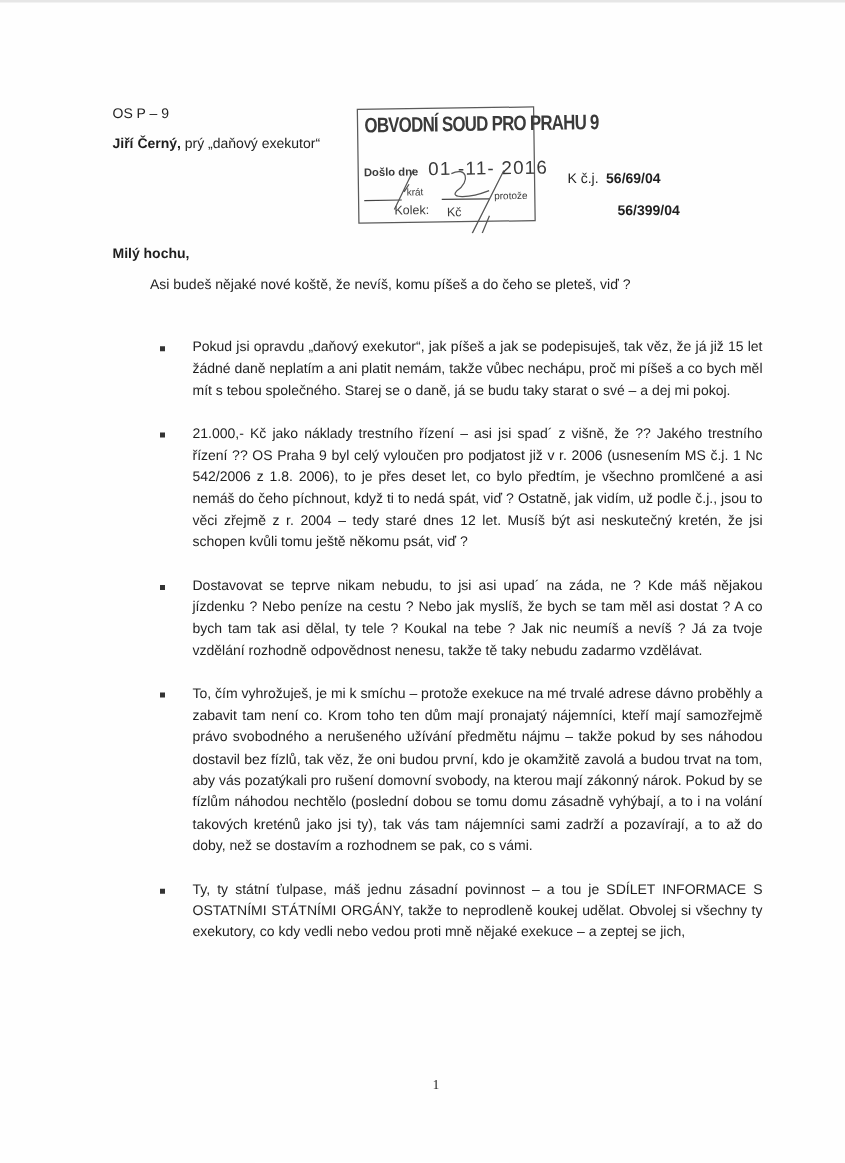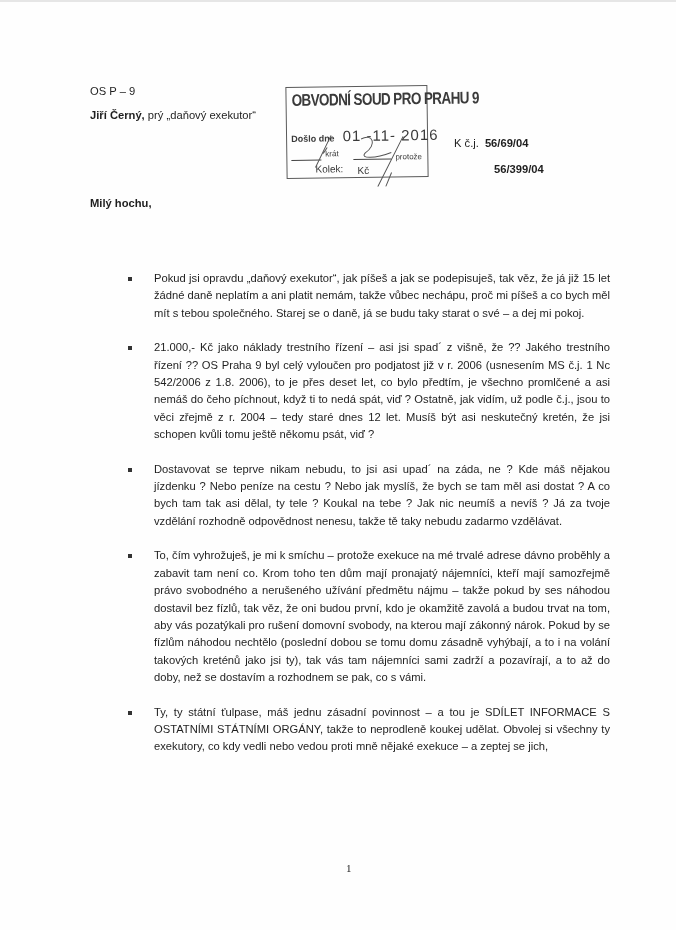--- a/index.html
+++ b/index.html
@@ -60,20 +60,21 @@
     <svg class="sig" width="140" height="100">
       <path d="M28 80 L44 48 M36 66 L40 60" stroke="#555" stroke-width="1" fill="none"></path>
       <path d="M74 52 C86 46 90 58 78 66 C72 72 88 72 104 66 M90 100 L116 50 M98 100 L104 86" stroke="#555" stroke-width="1" fill="none"></path>
     </svg>
   </div>
 
   <div class="abs ref1"><span>K č.j.</span><span class="num">56/69/04</span></div>
   <div class="abs ref2">56/399/04</div>
 
   <div class="abs salute">Milý hochu,</div>
+  <div class="abs intro">Asi budeš nějaké nové koště, že nevíš, komu píšeš a do čeho se pleteš, viď ?</div>
 
   <ul class="bullets">
     <li><span class="sq"></span><span>Pokud jsi opravdu „daňový exekutor“, jak píšeš a jak se podepisuješ, tak věz, že já již 15 let žádné daně neplatím a ani platit nemám, takže vůbec nechápu, proč mi píšeš a co bych měl mít s tebou společného. Starej se o daně, já se budu taky starat o své – a dej mi pokoj.</span></li>
     <li><span class="sq"></span><span>21.000,- Kč jako náklady trestního řízení – asi jsi spad´ z višně, že ?? Jakého trestního řízení ?? OS Praha 9 byl celý vyloučen pro podjatost již v r. 2006 (usnesením MS č.j. 1 Nc 542/2006 z 1.8. 2006), to je přes deset let, co bylo předtím, je všechno promlčené a asi nemáš do čeho píchnout, když ti to nedá spát, viď ? Ostatně, jak vidím, už podle č.j., jsou to věci zřejmě z r. 2004 – tedy staré dnes 12 let. Musíš být asi neskutečný kretén, že jsi schopen kvůli tomu ještě někomu psát, viď ?</span></li>
     <li><span class="sq"></span><span>Dostavovat se teprve nikam nebudu, to jsi asi upad´ na záda, ne ? Kde máš nějakou jízdenku ? Nebo peníze na cestu ? Nebo jak myslíš, že bych se tam měl asi dostat ?  A co bych tam tak asi dělal, ty tele ? Koukal na tebe ? Jak nic neumíš a nevíš ? Já za tvoje vzdělání rozhodně odpovědnost nenesu, takže tě taky nebudu zadarmo vzdělávat.</span></li>
     <li><span class="sq"></span><span>To, čím vyhrožuješ, je mi k smíchu – protože exekuce na mé trvalé adrese dávno proběhly a zabavit tam není co. Krom toho ten dům mají pronajatý nájemníci, kteří mají samozřejmě právo svobodného a nerušeného užívání předmětu nájmu – takže pokud by ses náhodou dostavil bez fízlů, tak věz, že oni budou první, kdo je okamžitě zavolá a budou trvat na tom, aby vás pozatýkali pro rušení domovní svobody, na kterou mají zákonný nárok. Pokud by se fízlům náhodou nechtělo (poslední dobou se tomu domu zásadně vyhýbají, a to i na volání takových kreténů jako jsi ty), tak vás tam nájemníci sami zadrží a pozavírají, a to až do doby, než se dostavím a rozhodnem se pak, co s vámi.</span></li>
     <li><span class="sq"></span><span>Ty, ty státní ťulpase, máš jednu zásadní povinnost – a tou je SDÍLET INFORMACE S OSTATNÍMI STÁTNÍMI ORGÁNY,  takže to neprodleně koukej udělat. Obvolej si všechny ty exekutory, co kdy vedli nebo vedou proti mně nějaké exekuce – a zeptej se jich,</span></li>
   </ul>
 
   <div class="pagenum">1</div>

